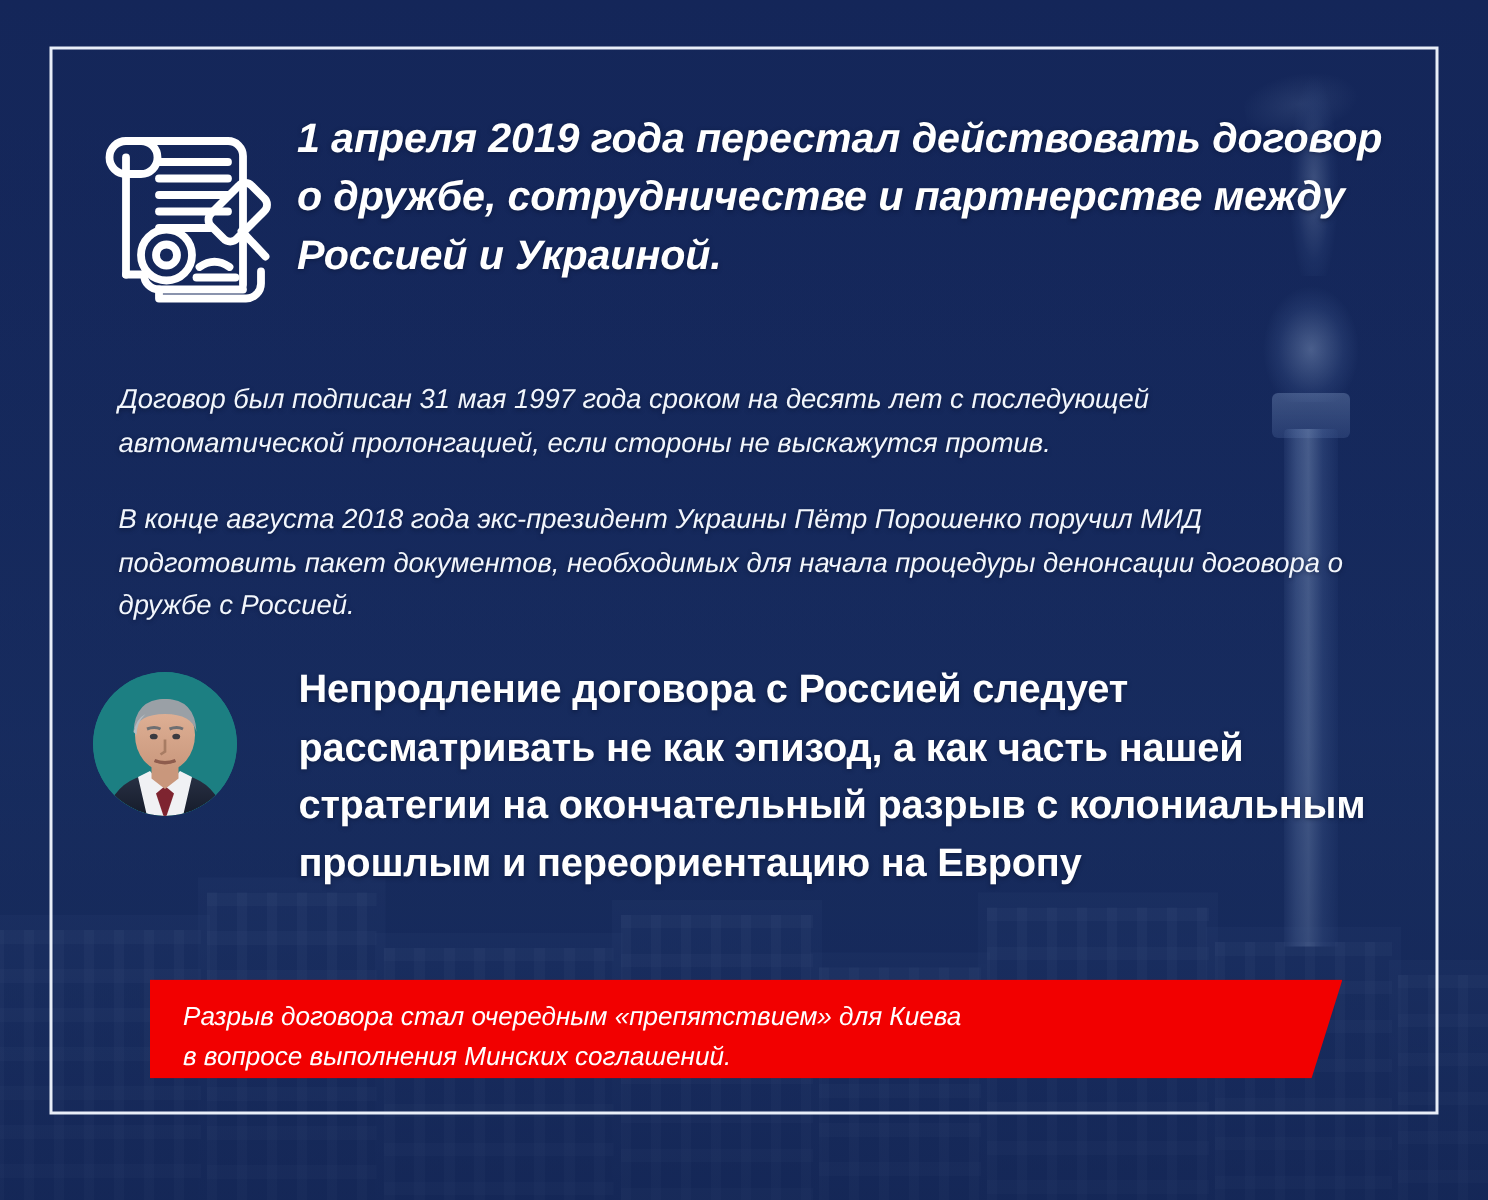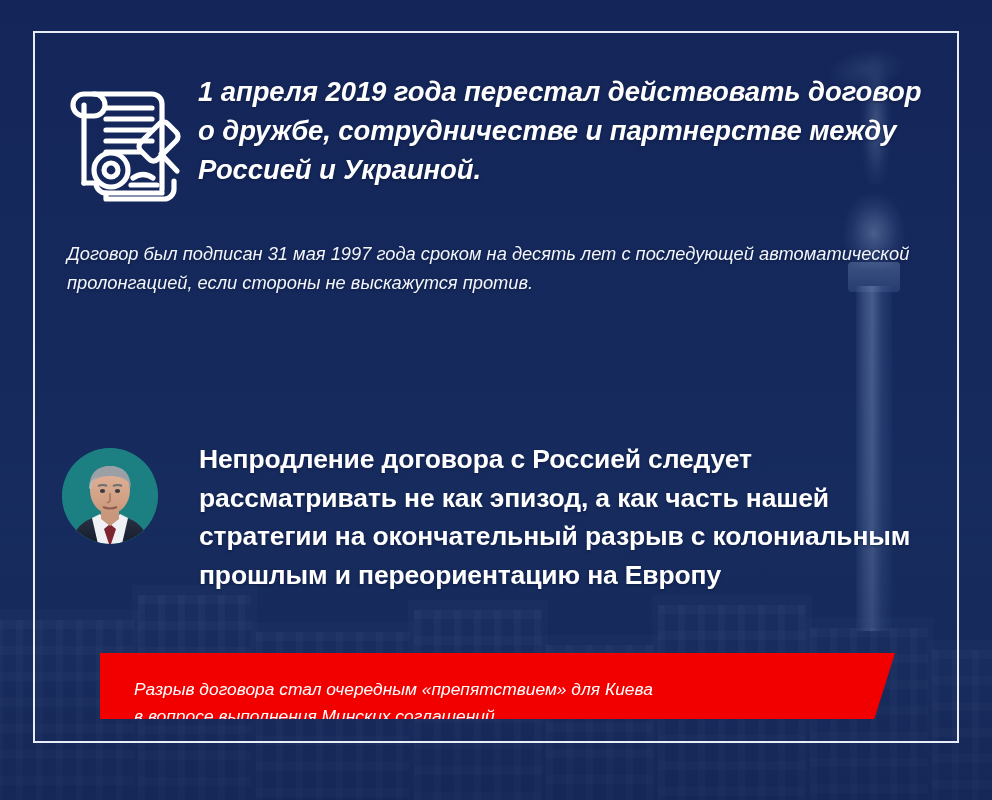--- a/index.html
+++ b/index.html
@@ -164,21 +164,21 @@
     line-height: 1.42;
     letter-spacing: -0.1px;
     text-shadow: 0 1px 3px rgba(8,18,48,0.55);
   }
 
   
   .para {
     position: absolute;
     left: 67px;
     right: 70px;
-    margin: 0;
+    margin: 12px;
     color: #f2f6fc;
     font-size: 18.3px;
     font-style: italic;
     font-weight: 400;
     line-height: 1.56;
     text-shadow: 0 1px 3px rgba(8,18,48,0.6);
   }
   .para-1 { top: 240px; }
   .para-2 { top: 320px; }
 
@@ -218,21 +218,21 @@
     position: absolute;
     left: 100px;
     top: 653px;
     width: 795px;
     height: 66px;
     background: #f20000;
     clip-path: polygon(0 0, 100% 0, 97.4% 100%, 0 100%);
     box-shadow: 0 2px 8px rgba(8,18,48,0.35);
   }
   .red-banner p {
-    margin: 12px;
+    margin: 0;
     padding: 11px 0 0 22px;
     color: #ffffff;
     font-size: 17.4px;
     font-style: italic;
     font-weight: 400;
     line-height: 1.55;
     white-space: pre-line;
   }
 </style>
 </head>
@@ -295,20 +295,21 @@
           <path d="M99 76 l16 17"></path>
 
           <path d="M71 100 q10 -7 20 0"></path>
           <path d="M69 107 h26"></path>
         </svg>
       </div>
       <h1 class="headline">1 апреля 2019 года перестал действовать договор о дружбе, сотрудничестве и партнерстве между Россией и Украиной.</h1>
     </div>
 
     <p class="para para-1">Договор был подписан 31 мая 1997 года сроком на десять лет с последующей автоматической пролонгацией, если стороны не выскажутся против.</p>
+    <p class="para para-2">В конце августа 2018 года экс-президент Украины Пётр Порошенко поручил МИД подготовить пакет документов, необходимых для начала процедуры денонсации договора о дружбе с Россией.</p>
 
     <div class="quote-block">
       <div class="avatar">
         <svg width="96" height="96" viewBox="0 0 96 96">
           <defs>
             <clipPath id="circ">
                 <circle cx="48" cy="48" r="48"></circle>
               </clipPath>
             <linearGradient id="suit" x1="0" y1="0" x2="0" y2="1">
               <stop offset="0" stop-color="#2b3448"></stop>

